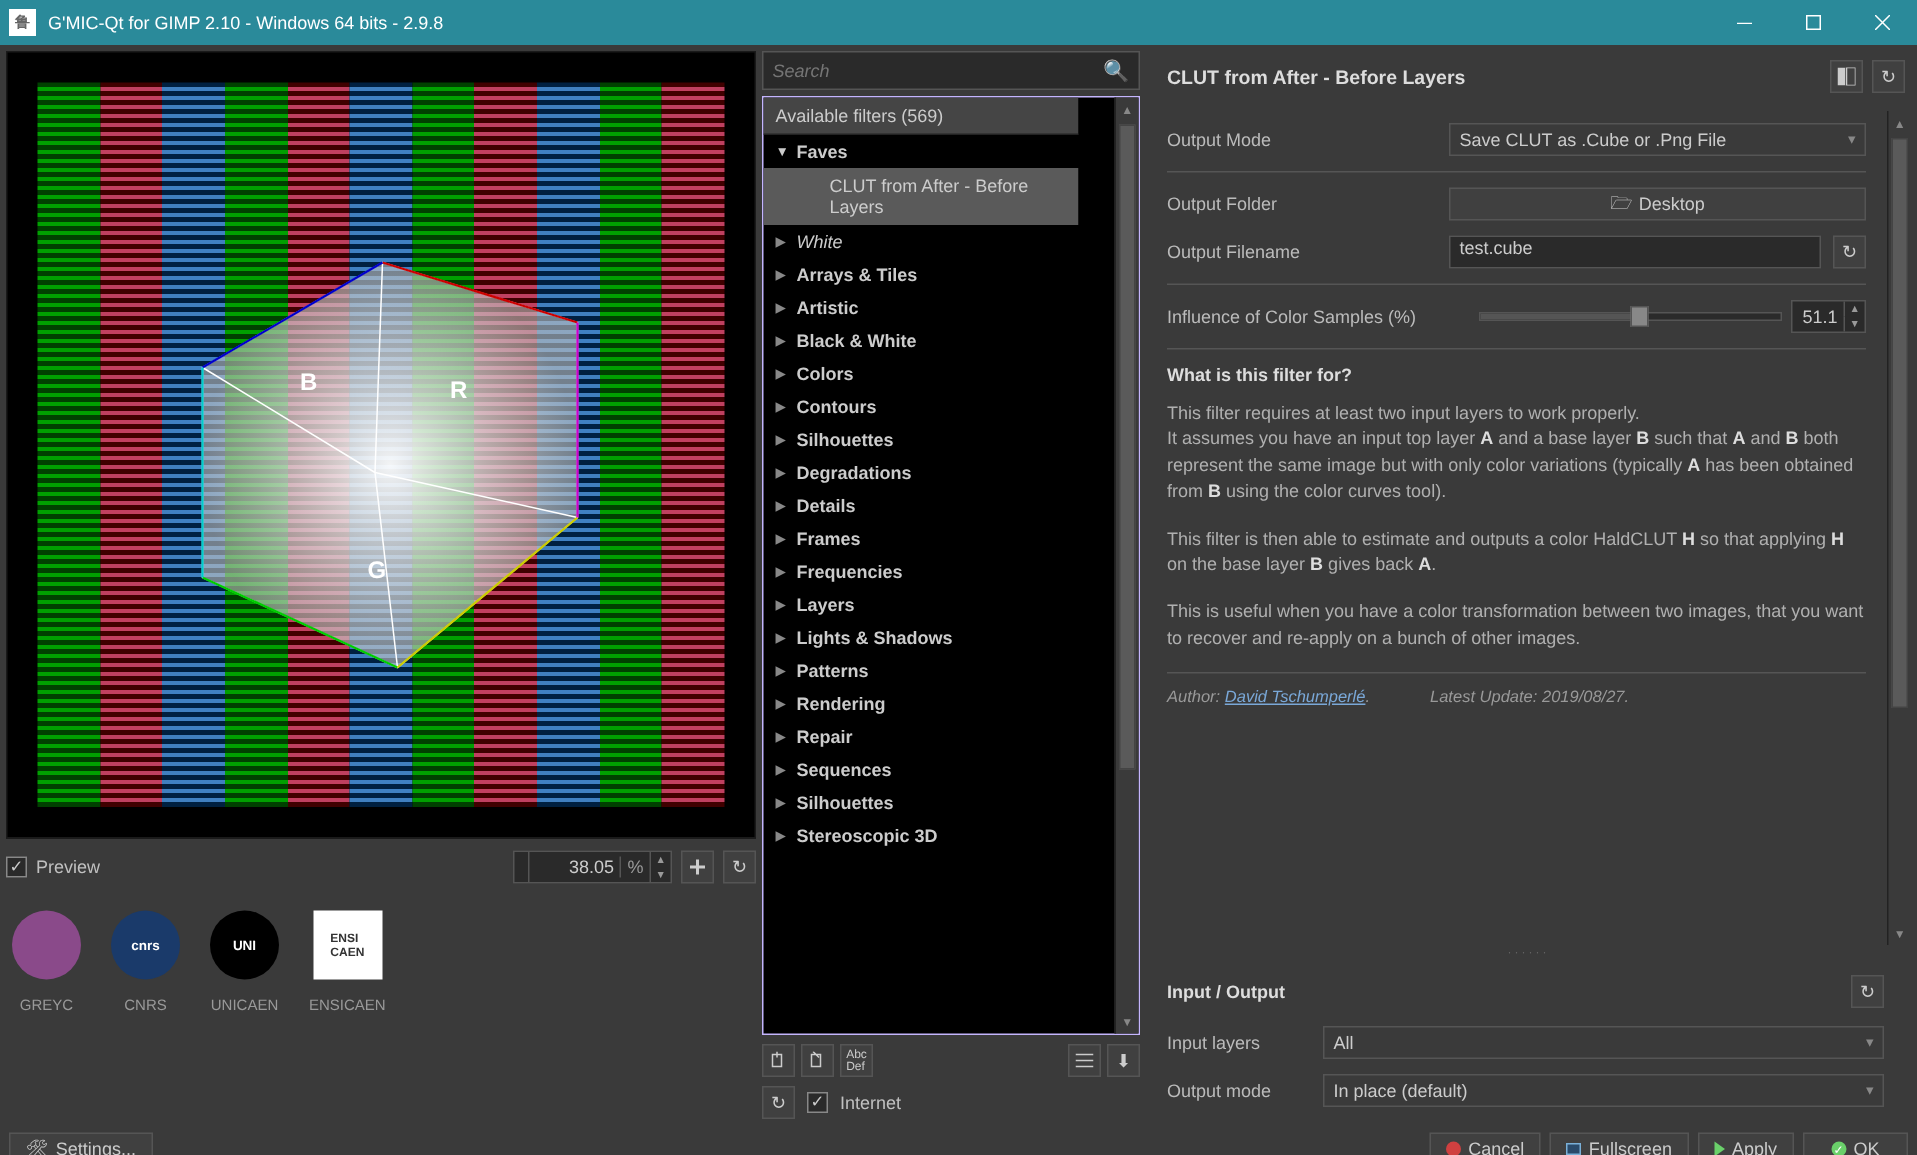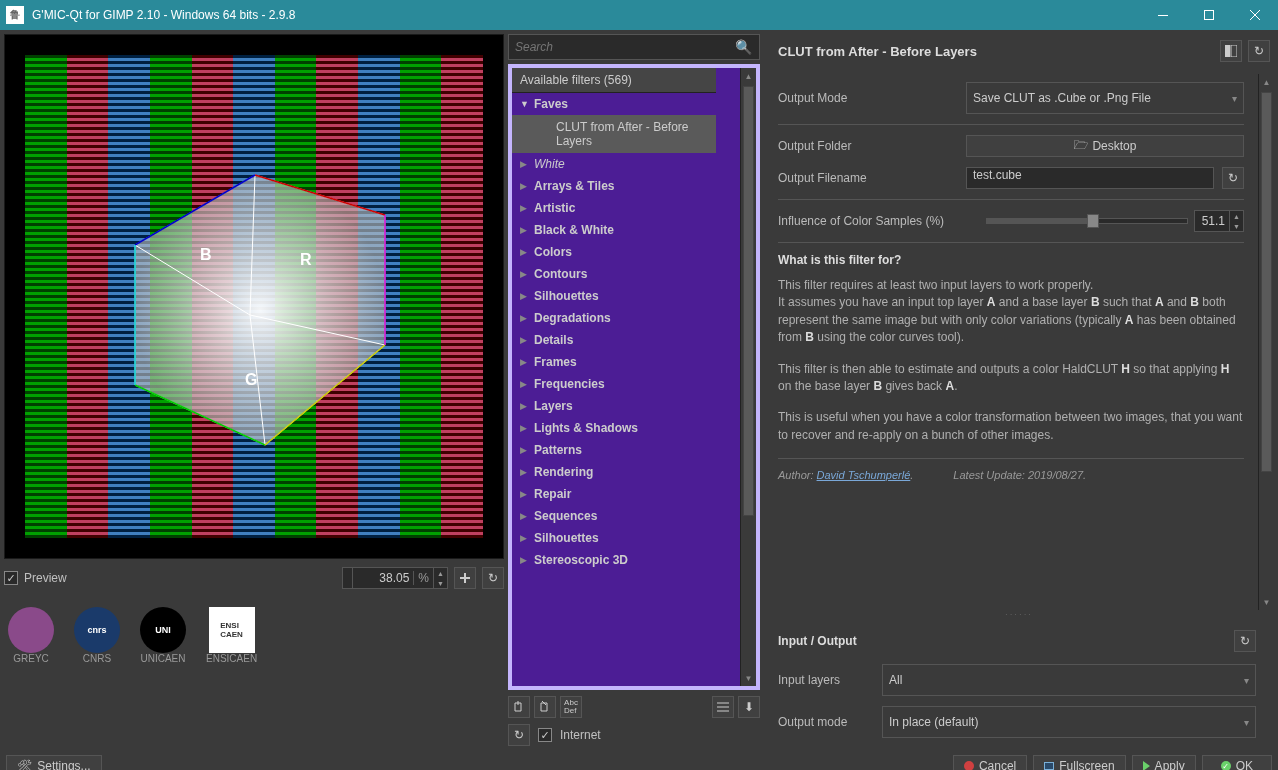--- a/index.html
+++ b/index.html
@@ -30,35 +30,35 @@
 .chk.on::after { content:"✓"; color:#ccc; font-size:11px; line-height:1; }
 .zoombox { display:flex; align-items:center; border:1px solid #555; background:#2a2a2a; height:22px; }
 .zoombox .zval { width:60px; text-align:right; padding-right:4px; color:#ccc; }
 .zoombox .zsuf { padding:0 4px; border-left:1px solid #555; color:#999; }
 .zoombox .spin { display:flex; flex-direction:column; }
 .zoombox .spin div { width:14px; height:10px; font-size:7px; display:flex; align-items:center; justify-content:center; border-left:1px solid #555; cursor:pointer; color:#999; }
 .iconbtn { width:22px; height:22px; border:1px solid #555; background:#404040; display:flex; align-items:center; justify-content:center; cursor:pointer; color:#ccc; font-size:12px; }
 
 
 .logos { display:flex; gap:20px; margin-top:18px; padding-left:4px; }
-.logo { display:flex; flex-direction:column; align-items:center; gap:0; }
+.logo { display:flex; flex-direction:column; align-items:center; gap:12px; }
 .logo .limg { width:46px; height:46px; border-radius:50%; display:flex; align-items:center; justify-content:center; font-size:9px; font-weight:bold; color:#fff; }
 .logo .limg.greyc { background:#8a4a8a; }
 .logo .limg.cnrs { background:#1a3a6a; }
 .logo .limg.unicaen { background:#000; }
 .logo .limg.ensi { background:#fff; color:#333; border-radius:0; font-size:8px; }
 .logo .ltxt { font-size:10px; color:#999; }
 
 
 .search { display:flex; align-items:center; border:1px solid #555; background:#2a2a2a; height:26px; padding:0 6px; margin-bottom:4px; }
 .search input { flex:1; background:transparent; border:none; color:#ccc; font-style:italic; outline:none; font-size:12px; }
 .search .mag { color:#888; font-size:14px; }
 
 
-.tree-wrap { flex:1; border:4px solid #c4b5fd; background:#4c1d95; position:relative; display:flex;gap:24px; }
+.tree-wrap { flex:1; border:1px solid #c4b5fd; background:#000000; position:relative; display:flex;gap:24px; }
 .tree { flex:1; overflow:hidden; }
 .tree-header { background:#454545; padding:5px 8px; font-weight:normal; color:#ccc; border-bottom:1px solid #222; }
 .tree-item { display:flex; align-items:center; padding:4px 8px; cursor:pointer; color:#ccc; }
 .tree-item .arrow { width:14px; font-size:9px; color:#888; }
 .tree-item .label { flex:1; }
 .tree-item.expanded > .arrow { color:#ccc; }
 .tree-item.bold .label { font-weight:bold; }
 .tree-item.italic .label { font-style:italic; }
 .tree-sub { padding:5px 8px 5px 44px; cursor:pointer; color:#ccc; }
 .tree-sub.selected { background:#5a5a5a; }
@@ -70,21 +70,21 @@
 .tree-toolbar .spacer { flex:1; }
 .tree-toolbar2 { display:flex; gap:8px; margin-top:6px; align-items:center; }
 
 
 .rp-head { display:flex; align-items:center; padding:6px 4px 12px 14px; gap:6px; }
 .rp-title { flex:1; font-weight:bold; color:#ddd; font-size:13px; }
 .rp-body-wrap { display:flex; flex:1; border-top:none; overflow:hidden; }
 .rp-body { flex:1; padding:8px 14px; overflow:hidden; color:#bbb; }
 .row { display:flex; align-items:center; margin-bottom:10px; gap:8px; }
 .row .lbl { width:180px; color:#bbb; }
-.sel { flex:1; height:32px; border:1px solid #555; background:#3a3a3a; display:flex; align-items:center; padding:0 6px; cursor:pointer; color:#ccc; position:relative; }
+.sel { flex:1; height:22px; border:1px solid #555; background:#3a3a3a; display:flex; align-items:center; padding:0 6px; cursor:pointer; color:#ccc; position:relative; }
 .sel::after { content:"▾"; position:absolute; right:6px; color:#888; font-size:10px; }
 .btn { height:22px; border:1px solid #555; background:#404040; display:flex; align-items:center; justify-content:center; padding:0 10px; cursor:pointer; color:#ccc; gap:4px; }
 .txtin { flex:1; height:22px; border:1px solid #555; background:#2a2a2a; padding:0 6px; color:#ccc; }
 .slider-wrap { flex:1; display:flex; align-items:center; gap:6px; }
 .slider { flex:1; height:6px; background:#2a2a2a; border:1px solid #555; position:relative; }
 .slider .sfill { position:absolute; left:0; top:0; bottom:0; background:#555; }
 .slider .shandle { position:absolute; width:12px; height:14px; top:-5px; background:#888; border:1px solid #555; cursor:pointer; }
 .spinbox { width:50px; height:22px; border:1px solid #555; background:#2a2a2a; display:flex; align-items:center; }
 .spinbox span { flex:1; text-align:right; padding-right:4px; color:#ccc; }
 .spinbox .spins { display:flex; flex-direction:column; }

